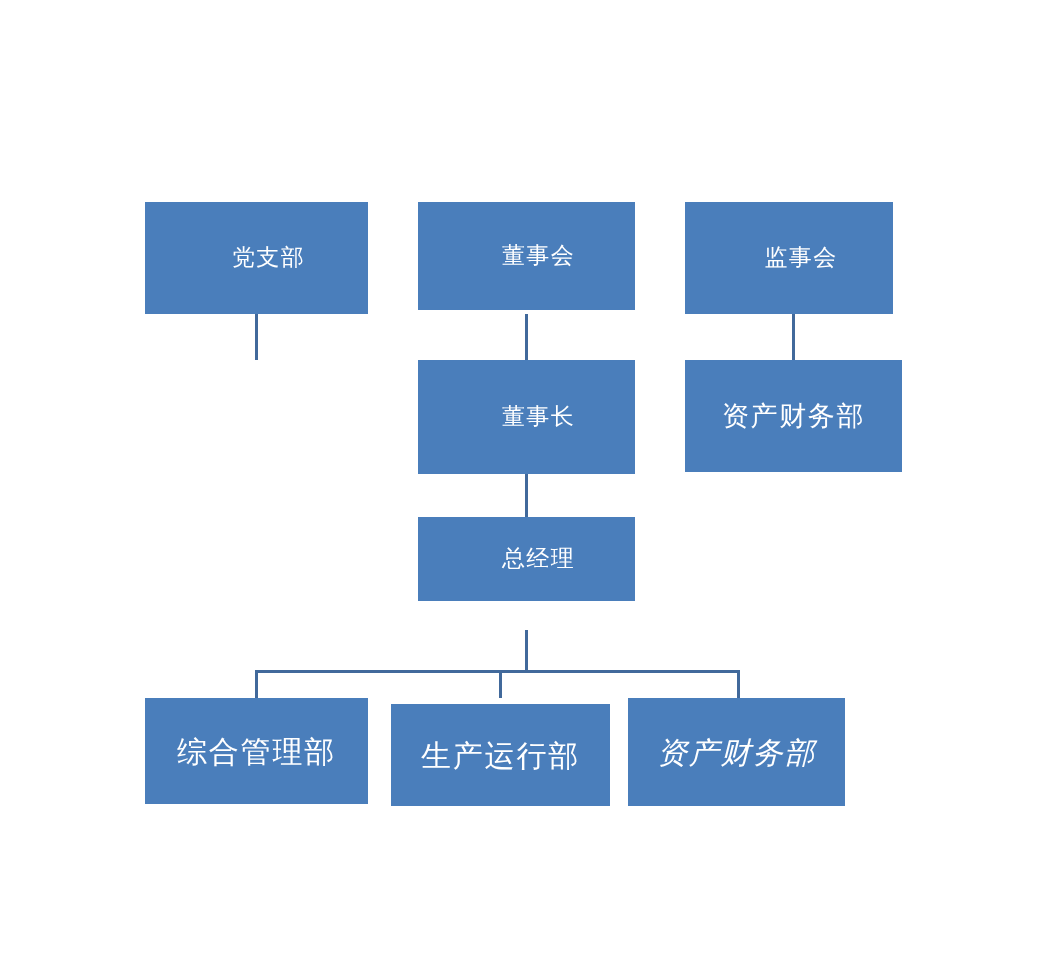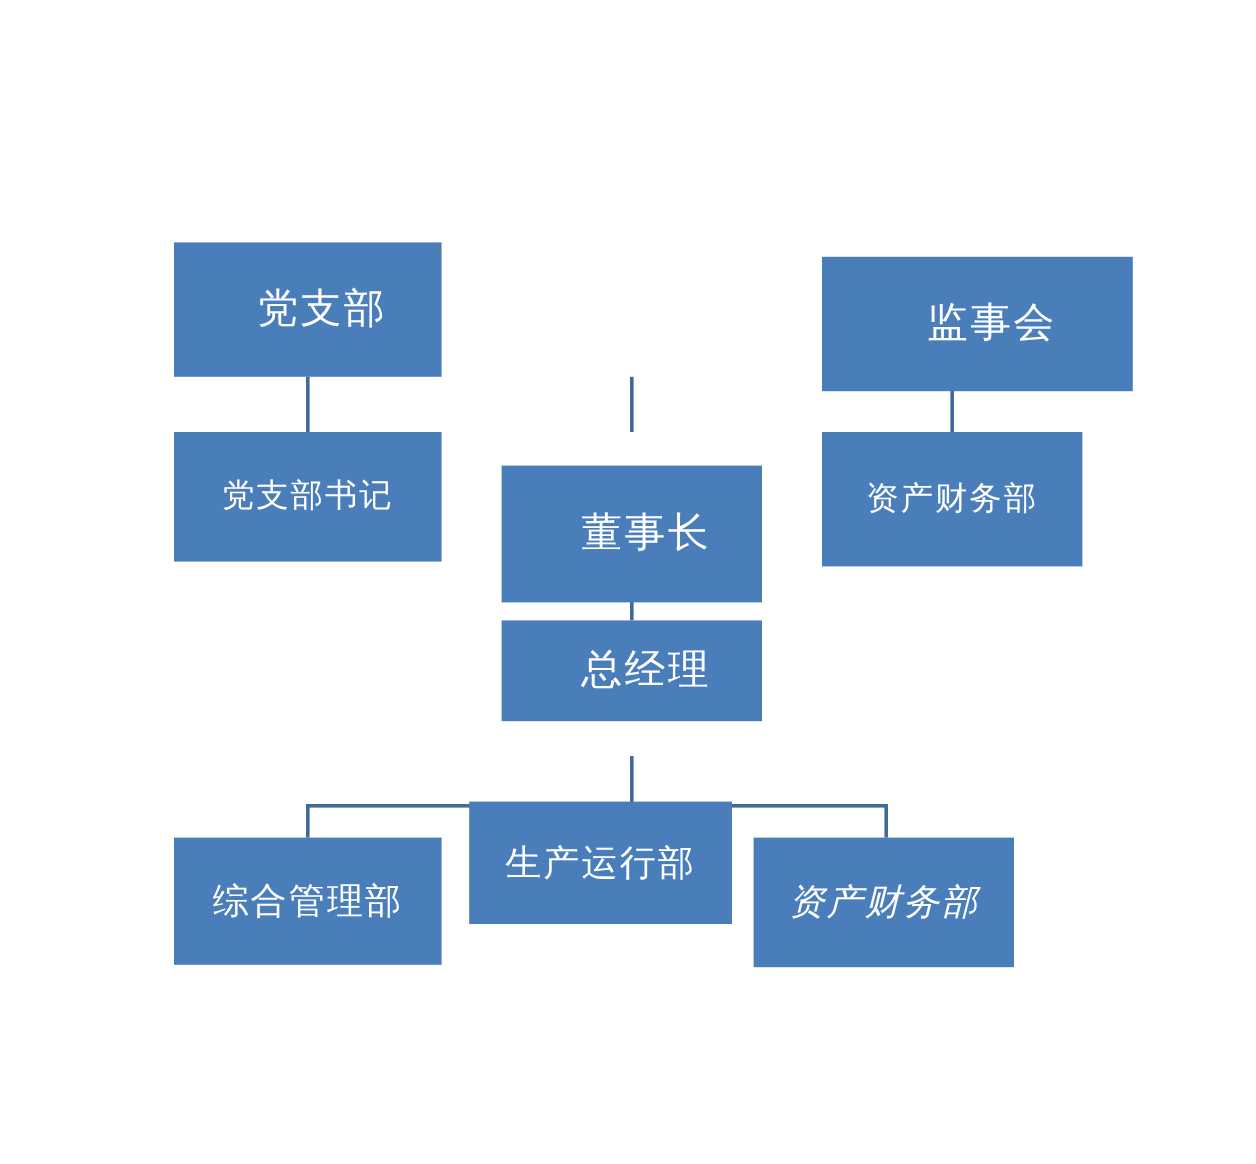--- a/index.html
+++ b/index.html
@@ -26,21 +26,21 @@
     color: #ffffff;
     display: flex;
     align-items: center;
     justify-content: center;
     text-align: center;
     letter-spacing: 0.06em;
     line-height: 1.1;
     white-space: nowrap;
     font-weight: 400;
   }
-  .node-lg { font-size: 34px; padding-left: 24px; }
+  .node-lg { font-size: 23px; padding-left: 24px; }
   .node-md { font-size: 30px; }
   .node-sm { font-size: 27px; }
   .connector {
     position: absolute;
     background: #41699B;
   }
   .v-line { width: 3px; }
   .h-line { height: 3px; }
 </style>
 </head>
@@ -61,30 +61,30 @@
   <div class="connector h-line" style="left:255px; top:670px; width:485px;"></div>
 
   <div class="connector v-line" style="left:255px; top:670px; height:28px;"></div>
 
   <div class="connector v-line" style="left:499px; top:670px; height:28px;"></div>
 
   <div class="connector v-line" style="left:737px; top:670px; height:28px;"></div>
 
   <div class="node node-lg" style="left:145px; top:202px; width:223px; height:112px;">党支部</div>
 
+  <div class="node node-lg" style="left:418px; top:202px; width:217px; height:108px;">董事会</div>
 
-  <div class="node node-lg" style="left:685px; top:214px; width:259px; height:112px;">监事会</div>
+  <div class="node node-lg" style="left:685px; top:202px; width:208px; height:112px;">监事会</div>
 
-  <div class="node node-sm" style="left:145px; top:360px; width:223px; height:108px;">党支部书记</div>
 
-  <div class="node node-lg" style="left:418px; top:360px; width:217px; height:114px;margin-top:28px;">董事长</div>
+  <div class="node node-lg" style="left:418px; top:360px; width:217px; height:114px;">董事长</div>
 
   <div class="node node-sm" style="left:685px; top:360px; width:217px; height:112px;">资产财务部</div>
 
   <div class="node node-lg" style="left:418px; top:517px; width:217px; height:84px;text-align:right;">总经理</div>
 
   <div class="node node-md" style="left:145px; top:698px; width:223px; height:106px;">综合管理部</div>
 
-  <div class="node node-md" style="left:391px; top:668px; width:219px; height:102px;text-align:right;">生产运行部</div>
+  <div class="node node-md" style="left:391px; top:704px; width:219px; height:102px;text-align:right;">生产运行部</div>
 
   <div class="node node-md" style="left:628px; top:698px; width:217px; height:108px;font-style:italic;">资产财务部</div>
 
 </div>
 
 </body></html>

